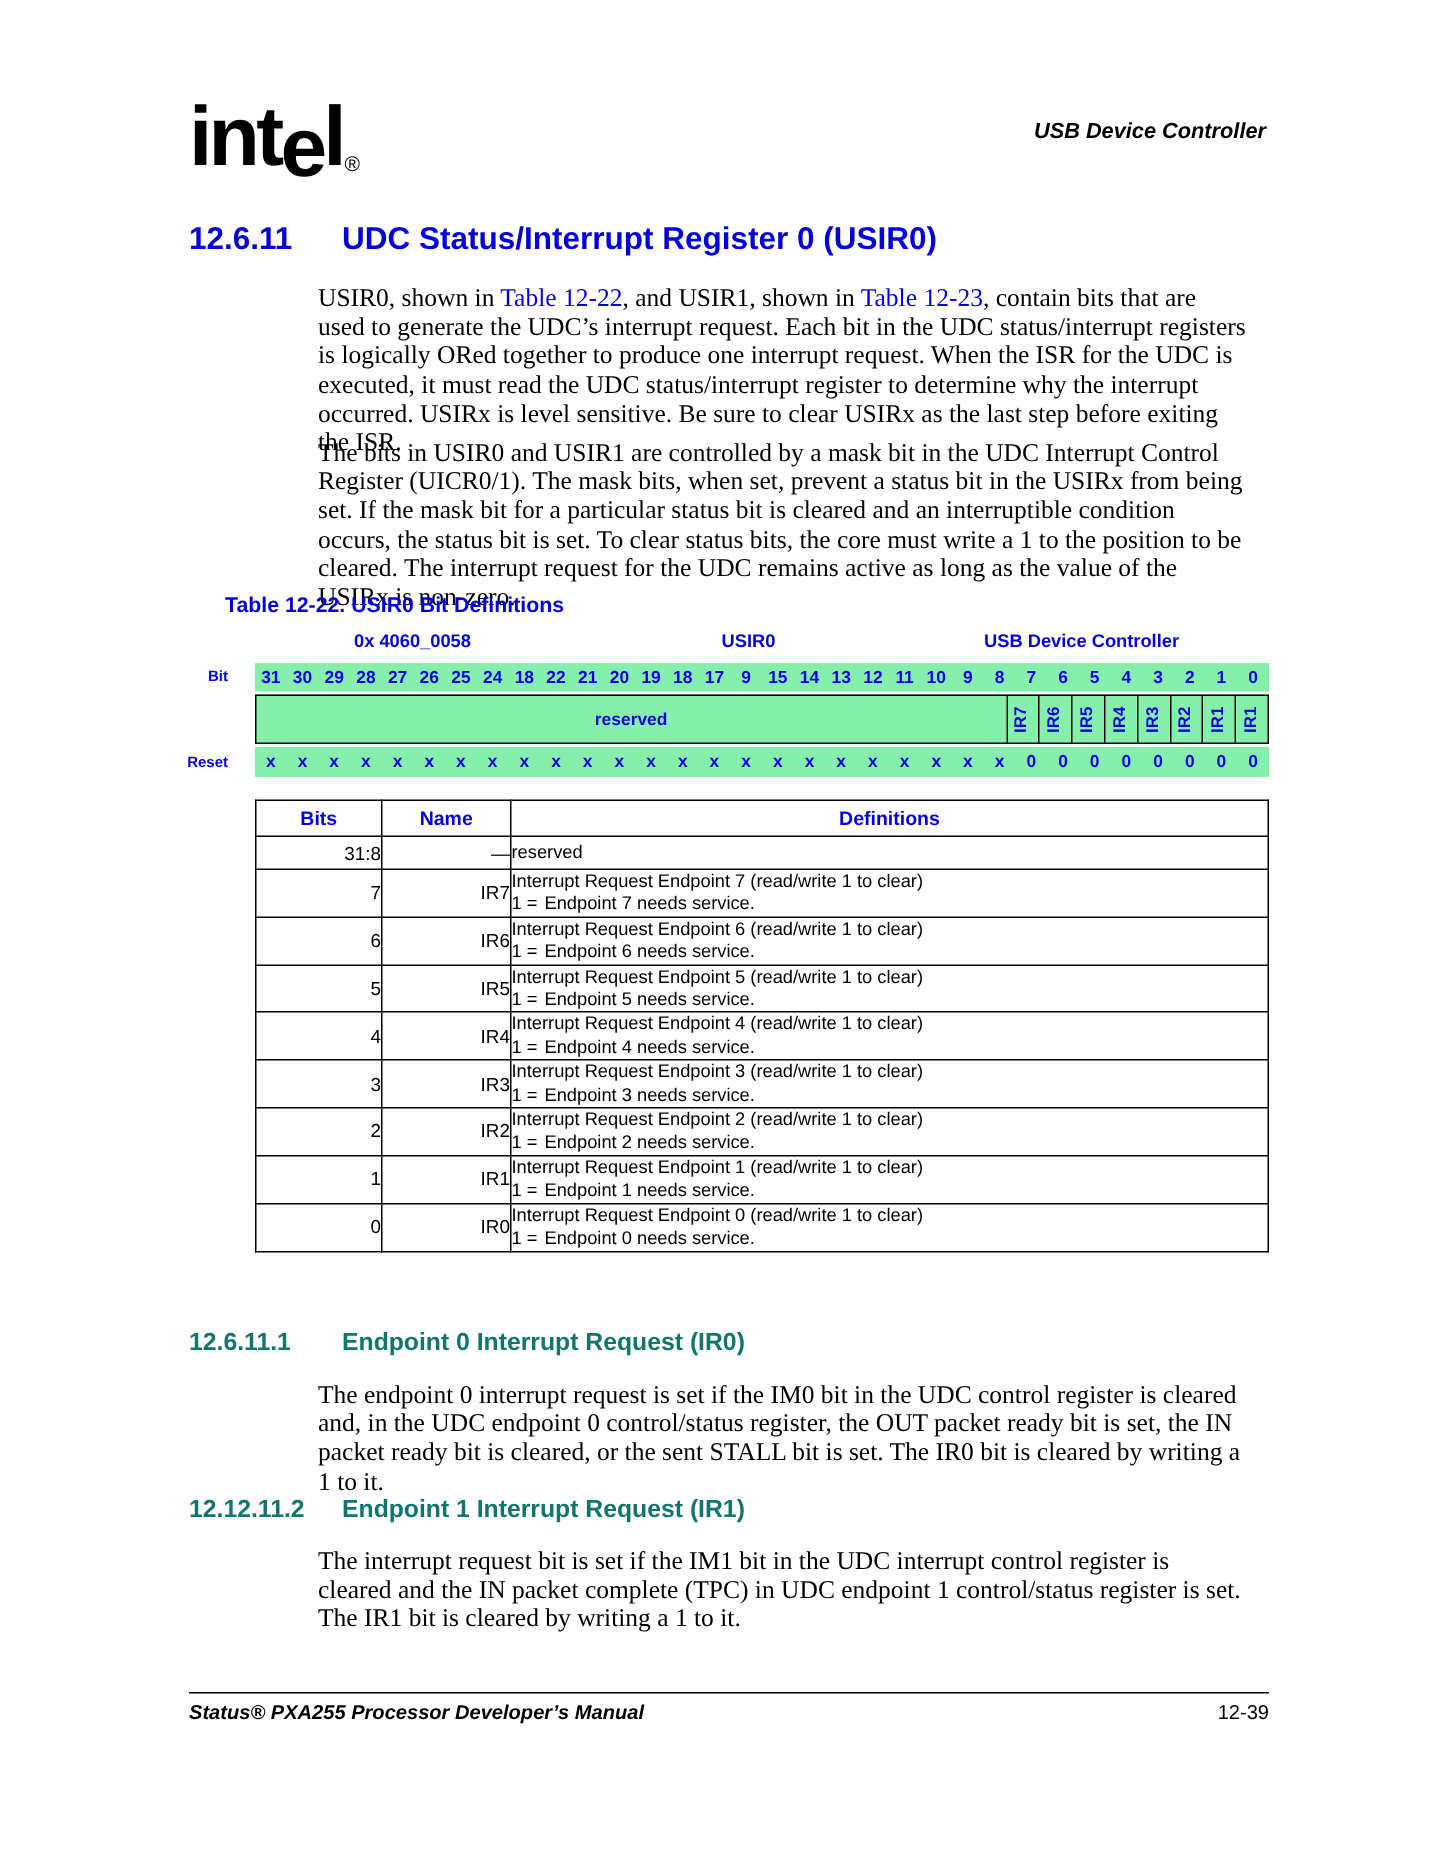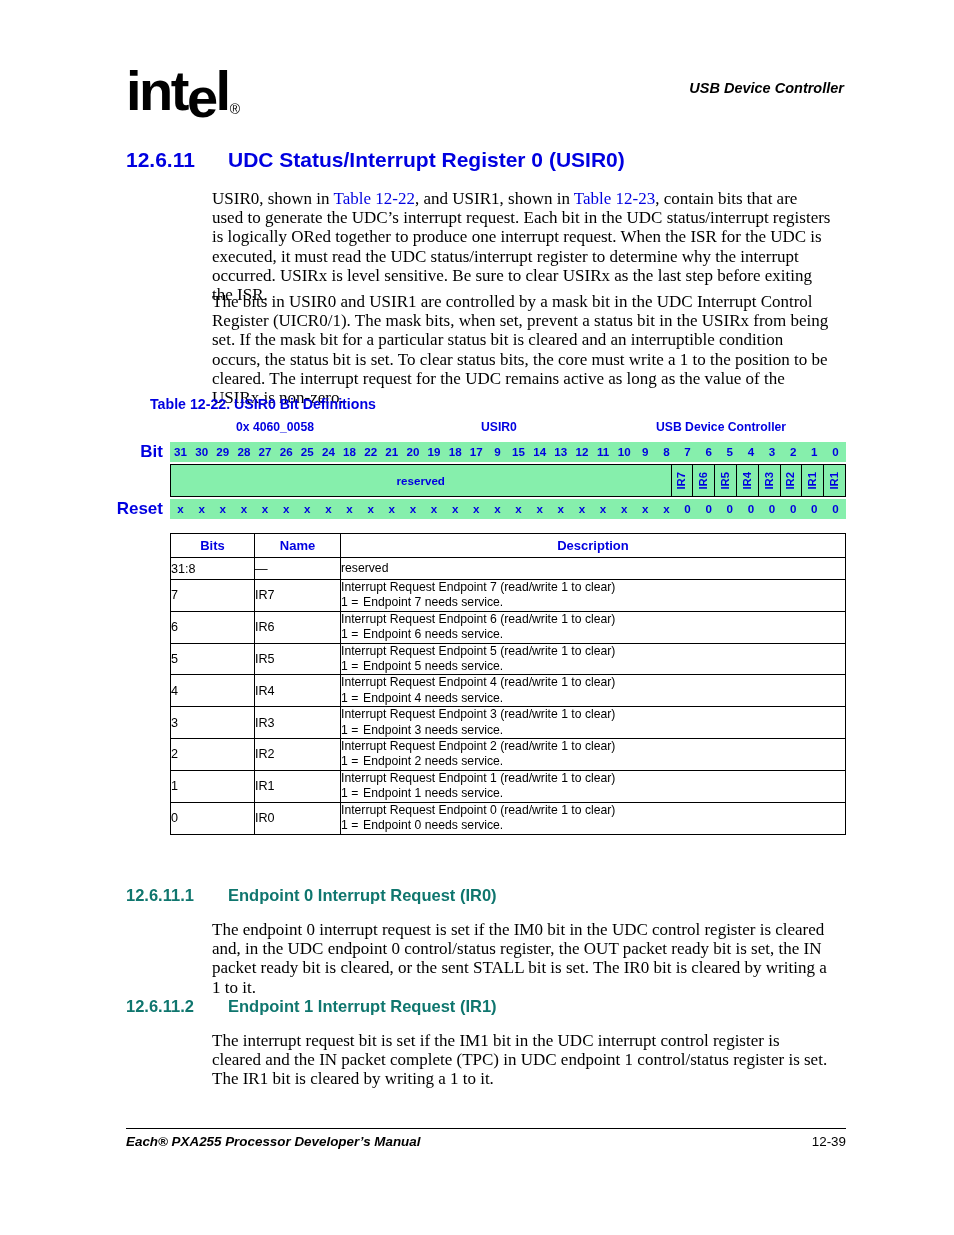--- a/index.html
+++ b/index.html
@@ -128,25 +128,25 @@
   .reg-meta .owner { position: absolute; left: 530px; }
 
   .reg-row {
     display: flex;
     align-items: stretch;
     width: 720px;
   }
   .reg-side {
     width: 44px;
     flex: 0 0 44px;
-    font-size: 17px;
+    font-size: 10px;
     font-weight: bold;
     color: #0000e0;
     text-align: center;
-    padding-right: 7px;
+    padding-right: 18px;
     display: flex;
     align-items: center;
     justify-content: flex-end;
   }
   .reg-cells {
     display: flex;
     flex: 1 1 auto;
     background: #86efac;
   }
   .reg-cells > div {
@@ -215,21 +215,21 @@
     font-size: 13px;
     font-weight: bold;
     color: #0000e0;
     text-align: center;
     height: 24px;
     padding: 2px 4px;
   }
   .col-bits { width: 84px; }
   .col-name { width: 86px; }
   .cell-bits, .cell-name {
-    text-align: left;
+    text-align: right;
     font-size: 12.6px;
     color: #000;
   }
   .cell-desc {
     padding: 4px 0 4px 6px;
     font-size: 12.2px;
     line-height: 15.4px;
     color: #000;
   }
   .cell-desc .l2 { display: block; }
@@ -402,21 +402,21 @@
   <table class="defs">
     <colgroup>
       <col class="col-bits">
         <col class="col-name">
         <col>
     </colgroup>
     <thead>
       <tr>
         <th>Bits</th>
         <th>Name</th>
-        <th>Description</th>
+        <th>Definitions</th>
       </tr>
     </thead>
     <tbody id="defs-body">
         <tr class="row-reserved">
           <td class="cell-bits">31:8</td>
           <td class="cell-name">—</td>
           <td class="cell-desc"><span>reserved</span></td>
         </tr>
         <tr>
           <td class="cell-bits">7</td>
@@ -460,22 +460,22 @@
         </tr>
       </tbody>
   </table>
 
   <div class="h3" style="top:886px;">
     <span class="num">12.6.11.1</span><span>Endpoint 0 Interrupt Request (IR0)</span>
   </div>
   <div class="para" style="top:920px;">The endpoint 0 interrupt request is set if the IM0 bit in the UDC control register is cleared and, in the UDC endpoint 0 control/status register, the OUT packet ready bit is set, the IN packet ready bit is cleared, or the sent STALL bit is set. The IR0 bit is cleared by writing a 1 to it.</div>
 
   <div class="h3" style="top:997px;">
-    <span class="num">12.6.11.2</span><span>Endpoint 1 Interrupt Request (IR1)</span>
+    <span class="num">12.12.11.2</span><span>Endpoint 1 Interrupt Request (IR1)</span>
   </div>
   <div class="para" style="top:1031px;">The interrupt request bit is set if the IM1 bit in the UDC interrupt control register is cleared and the IN packet complete (TPC) in UDC endpoint 1 control/status register is set. The IR1 bit is cleared by writing a 1 to it.</div>
 
   <div class="footer">
-    <span class="footer-left">Each® PXA255 Processor Developer’s Manual</span>
+    <span class="footer-left">Status® PXA255 Processor Developer’s Manual</span>
     <span class="footer-right">12-39</span>
   </div>
 
 </div>
 
 </body></html>

